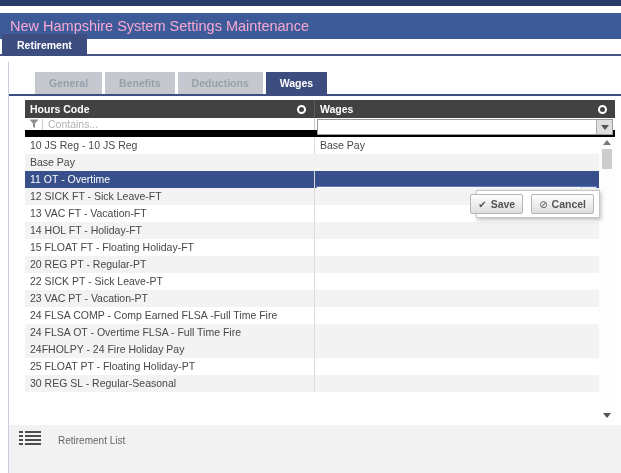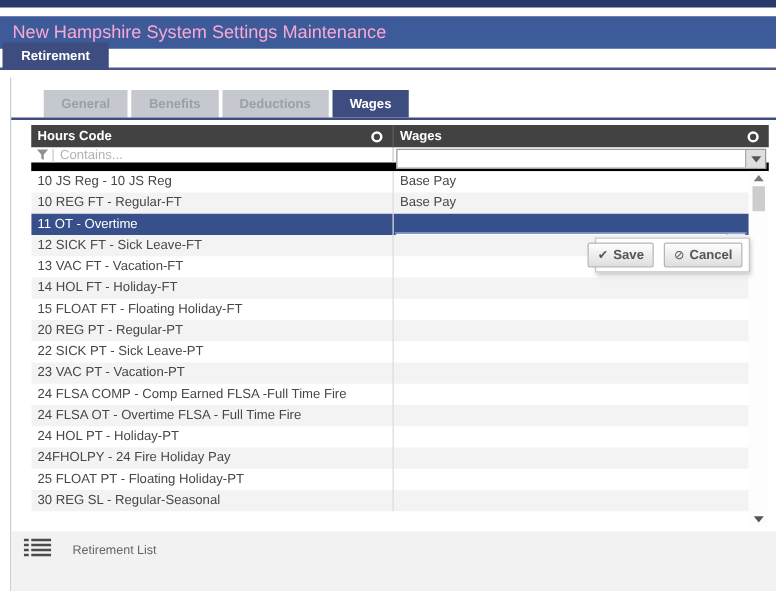--- a/index.html
+++ b/index.html
@@ -171,21 +171,20 @@
     </div>
 
     <div class="grid-body">
       <div class="rows">
 
         <div class="row">
           <div class="cell cell-hours">10 JS Reg - 10 JS Reg</div>
           <div class="cell cell-type">Base Pay</div>
         </div>
         <div class="row alt">
-          <div class="cell cell-hours">10 REG FT - Regular-FT</div>
           <div class="cell cell-type">Base Pay</div>
         </div>
         <div class="row selected">
           <div class="cell cell-hours">11 OT - Overtime</div>
           <div class="cell cell-type editor-cell">
             <div class="combobox">
               <span class="combo-text">Comp Over Base Pay</span>
               <span class="clear-btn">×</span>
               <span class="combo-arrow-btn">
                   <span class="tri-down"></span>
@@ -220,24 +219,20 @@
         <div class="row alt">
           <div class="cell cell-hours">23 VAC PT - Vacation-PT</div>
           <div class="cell cell-type"></div>
         </div>
         <div class="row">
           <div class="cell cell-hours">24 FLSA COMP - Comp Earned FLSA -Full Time Fire</div>
           <div class="cell cell-type"></div>
         </div>
         <div class="row alt">
           <div class="cell cell-hours">24 FLSA OT - Overtime FLSA - Full Time Fire</div>
-          <div class="cell cell-type"></div>
-        </div>
-        <div class="row">
-          <div class="cell cell-hours">24 HOL PT - Holiday-PT</div>
           <div class="cell cell-type"></div>
         </div>
         <div class="row alt">
           <div class="cell cell-hours">24FHOLPY - 24 Fire Holiday Pay</div>
           <div class="cell cell-type"></div>
         </div>
         <div class="row">
           <div class="cell cell-hours">25 FLOAT PT - Floating Holiday-PT</div>
           <div class="cell cell-type"></div>
         </div>

